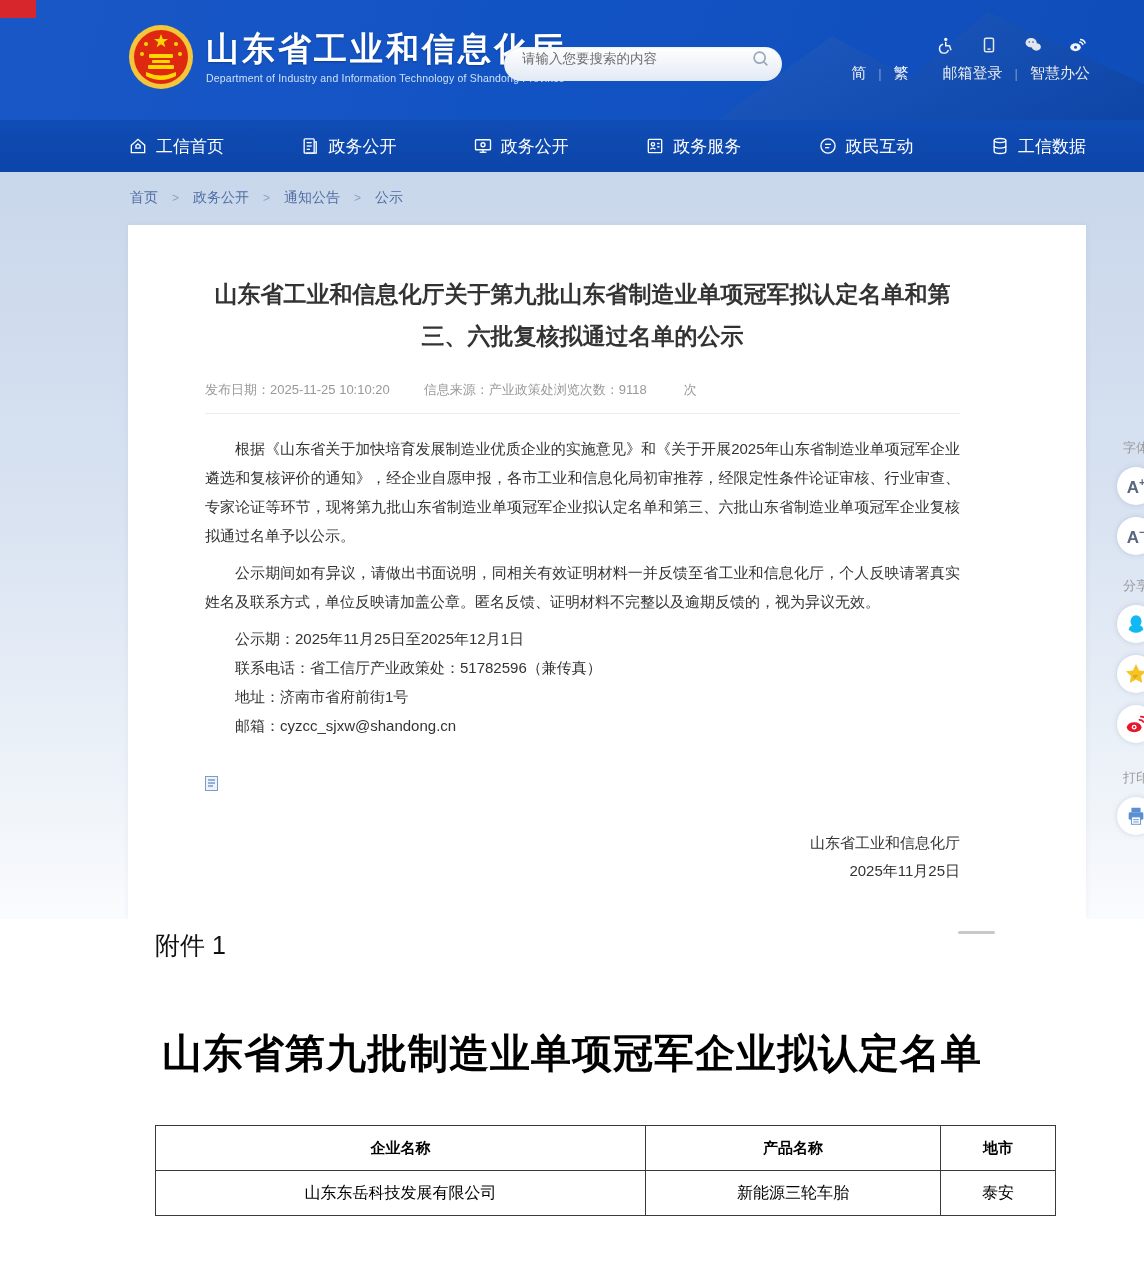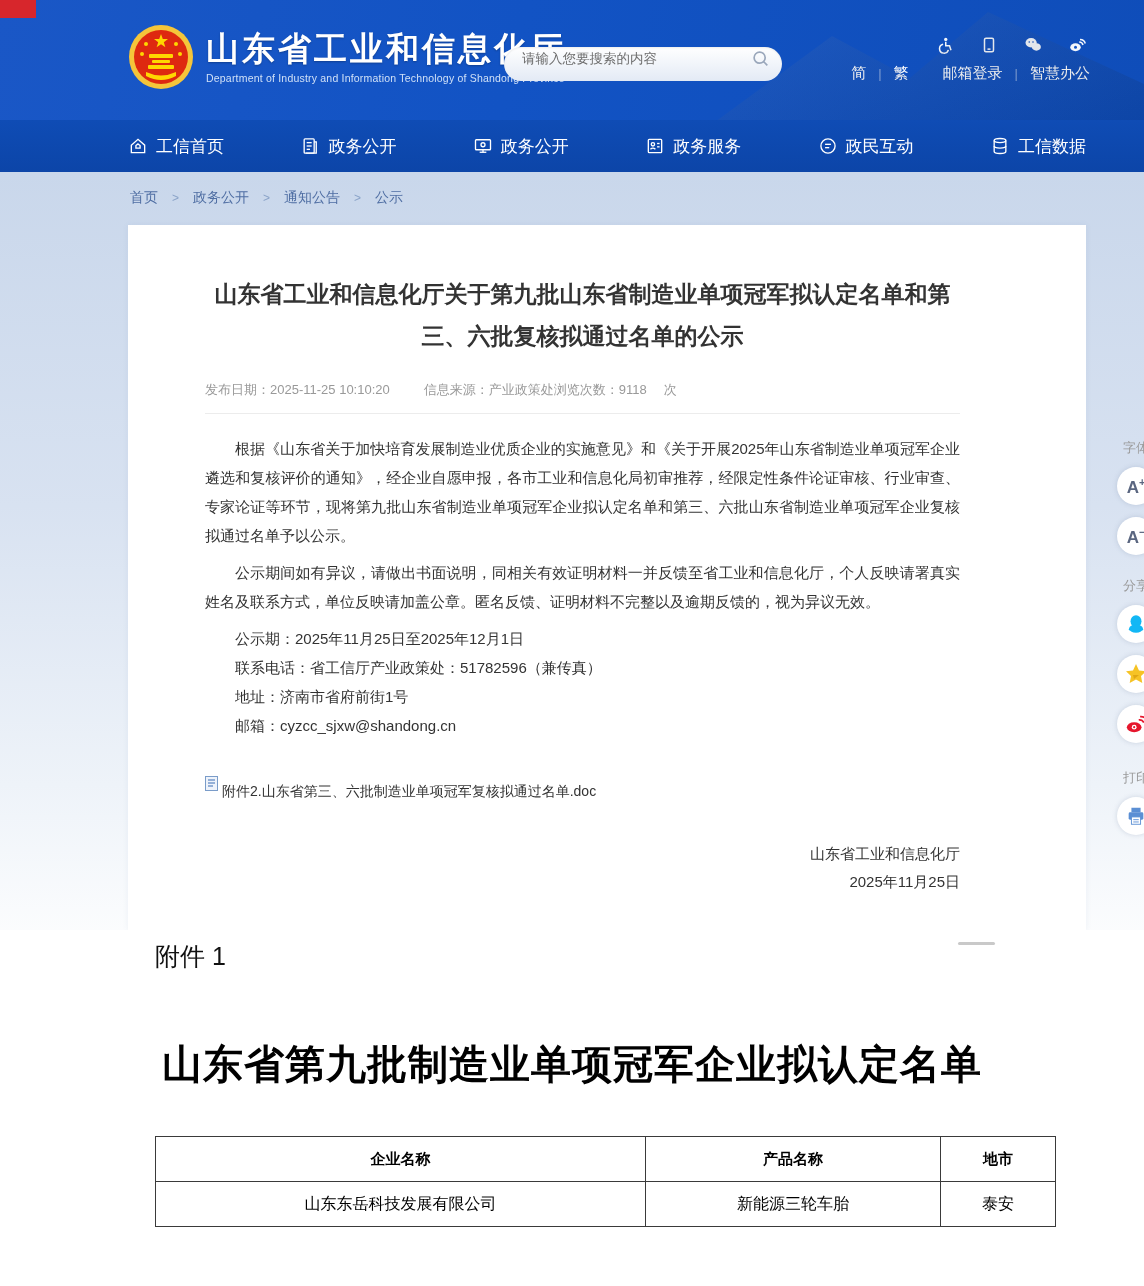--- a/index.html
+++ b/index.html
@@ -70,21 +70,21 @@
     position:relative; width:958px; margin:18px 16px 0 128px; background:#fff;
     padding:48px 126px 34px 77px; box-shadow:0 0 6px rgba(70,100,150,.08);
   }
   .art-title{
     width:740px; margin:0 auto; text-align:center; font-size:23px; line-height:42px;
     font-weight:700; color:#333;
   }
   .meta{ display:flex; justify-content:flex-start; margin-top:24px; padding-bottom:14px;
     border-bottom:1px solid #ececec; font-size:13px; color:#999; }
   .meta-left{ display:flex; gap:34px; }
-  .meta-right{ display:flex; gap:17px; }
+  .meta-right{ display:flex; gap:37px; }
   .body-text{ margin-top:20px; font-size:15px; line-height:29px; color:#333; }
   .body-text p{ text-indent:2em; margin-bottom:8px; text-align:justify; }
   .info-line{ text-indent:2em; font-size:15px; line-height:29px; color:#333; }
 
   .attachments{ margin-top:40px; }
   .attach-row{ display:flex; align-items:flex-start; gap:4px; margin-bottom:10px; cursor:pointer; }
   .attach-row .doc-ic{ width:13px; height:15px; margin-top:-4px; }
   .attach-row .atxt{ font-size:14px; color:#333; line-height:22px; }
 
   .signature{ margin-top:38px; text-align:right; font-size:15px; color:#333; line-height:28px; }
@@ -293,21 +293,20 @@
     </div>
 
     <div class="attachments">
       <div class="attach-row">
         <svg class="doc-ic" viewBox="0 0 13 15">
           <rect x="0.5" y="0.5" width="12" height="14" fill="#eef3fb" stroke="#7a9cc9"></rect>
           <line x1="3" y1="4" x2="10" y2="4" stroke="#3b6db3"></line>
             <line x1="3" y1="7" x2="10" y2="7" stroke="#3b6db3"></line>
             <line x1="3" y1="10" x2="8" y2="10" stroke="#3b6db3"></line>
         </svg>
-        <span class="atxt">附件2.山东省第三、六批制造业单项冠军复核拟通过名单.doc</span>
       </div>
     </div>
 
     <div class="signature">
       <div>山东省工业和信息化厅</div>
       <div>2025年11月25日</div>
     </div>
 
     <div class="tool-rail">
       <div class="rail-label">字体</div>

